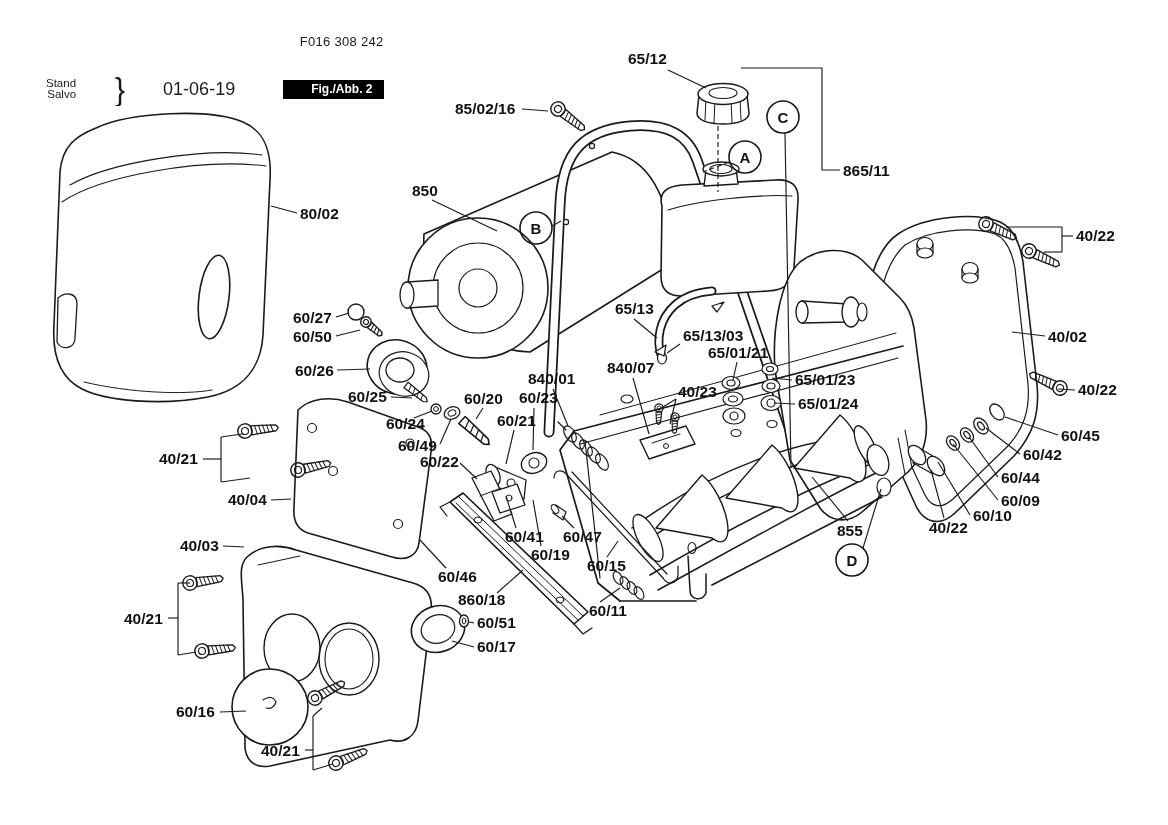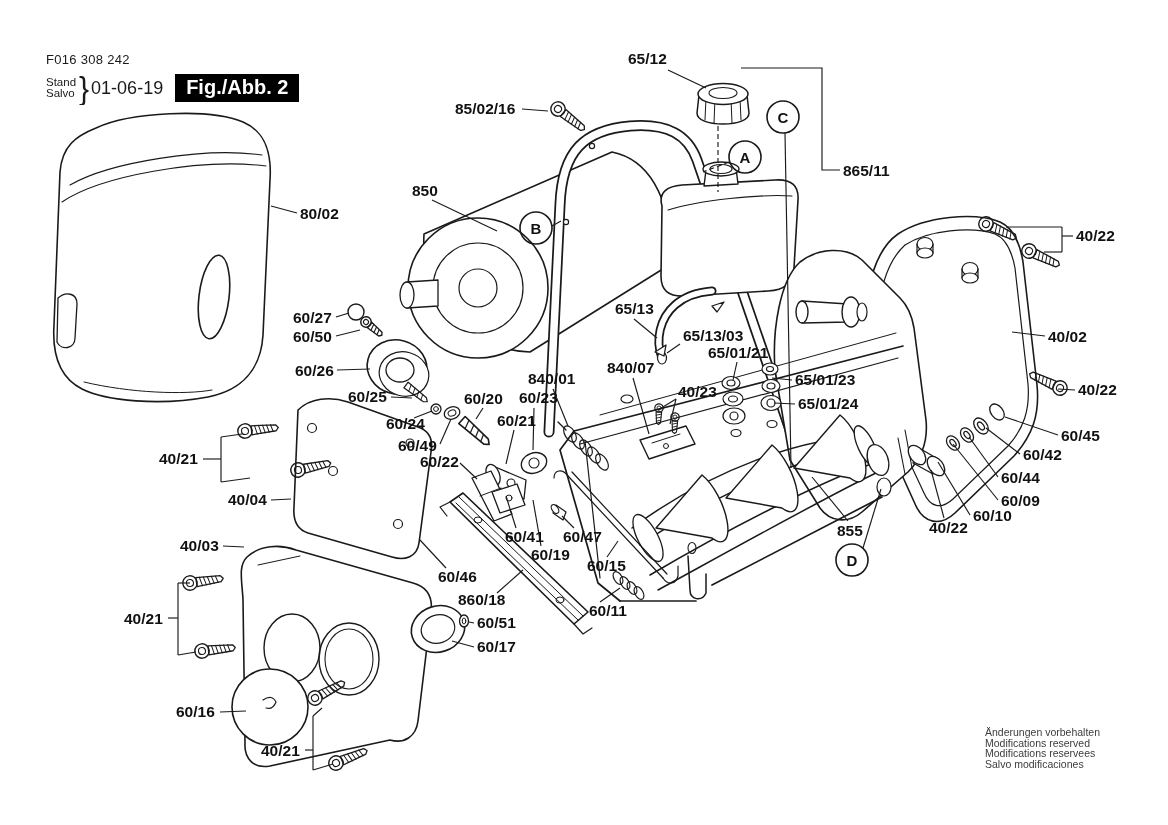--- a/index.html
+++ b/index.html
@@ -1,25 +1,25 @@
 <!DOCTYPE html>
 <html><head>
 <meta charset="utf-8">
 <style>
   html,body{margin:0;padding:0;background:#fff;}
   #page{position:relative;width:1168px;height:825px;background:#ffffff;overflow:hidden;
         font-family:"Liberation Sans","DejaVu Sans",sans-serif;color:#1a1a1a;}
   #diagram{position:absolute;left:0;top:0;width:1168px;height:825px;}
-  .hdr{position:absolute;left:46px;top:52px;}
+  .hdr{position:absolute;left:46px;top:34px;text-align:right;}
   .doc-no{font-size:13px;letter-spacing:.3px;}
-  .issue-row{display:flex;align-items:center;margin-top:4px;}
+  .issue-row{display:flex;align-items:center;margin-top:23px;gap:36px;}
   .issue-col{font-size:11.5px;line-height:11.5px;}
   .brace{font-size:30px;font-weight:300;margin:0 2px 0 3px;transform:scaleY(1.05);}
   .issue-date{font-size:18px;margin-right:12px;}
-  .fig-box{background:#000;color:#fff;font-weight:bold;font-size:20px;padding:2px 11px 3px 11px;}
+  .fig-box{background:#000;color:#fff;font-weight:bold;font-size:12px;padding:2px 11px 3px 28px;}
   .footer{position:absolute;left:985px;top:727px;font-size:10.5px;line-height:10.6px;color:#3c3c3c;}
   svg text.callout{font-size:15.5px;font-weight:bold;fill:#111;}
   svg text.refletter{font-size:15px;font-weight:bold;fill:#111;}
   svg .ln{stroke:#1a1a1a;fill:none;}
 </style>
 </head>
 <body>
 
 <div id="page">
 
@@ -429,20 +429,14 @@
         <text x="536" y="233.5" text-anchor="middle" class="refletter">B</text>
         <polyline points="785,133 791,468" class="ln" stroke-width="1.15"></polyline>
         <circle cx="783" cy="117" r="16" fill="#fff" class="ln" stroke-width="1.6"></circle>
         <text x="783" y="122.5" text-anchor="middle" class="refletter">C</text>
         <polyline points="863,548 881,489" class="ln" stroke-width="1.15"></polyline>
         <circle cx="852" cy="560" r="16" fill="#fff" class="ln" stroke-width="1.6"></circle>
         <text x="852" y="565.5" text-anchor="middle" class="refletter">D</text>
       </g>
   </svg>
 
-  <div class="footer">
-    <div>Änderungen vorbehalten</div>
-    <div>Modifications reserved</div>
-    <div>Modifications reservees</div>
-    <div>Salvo modificaciones</div>
-  </div>
 
 </div>
 
 </body></html>

